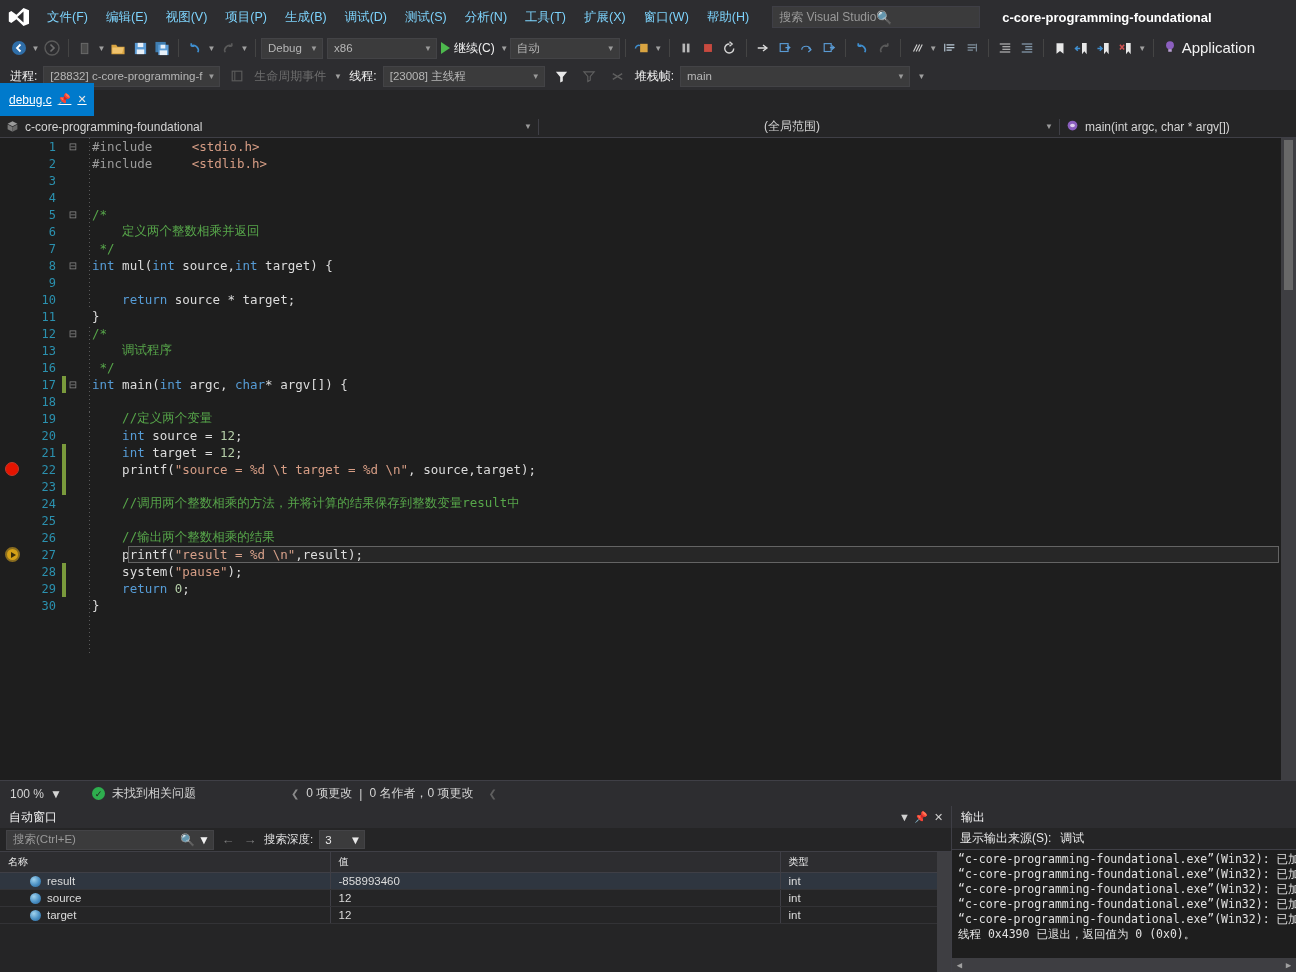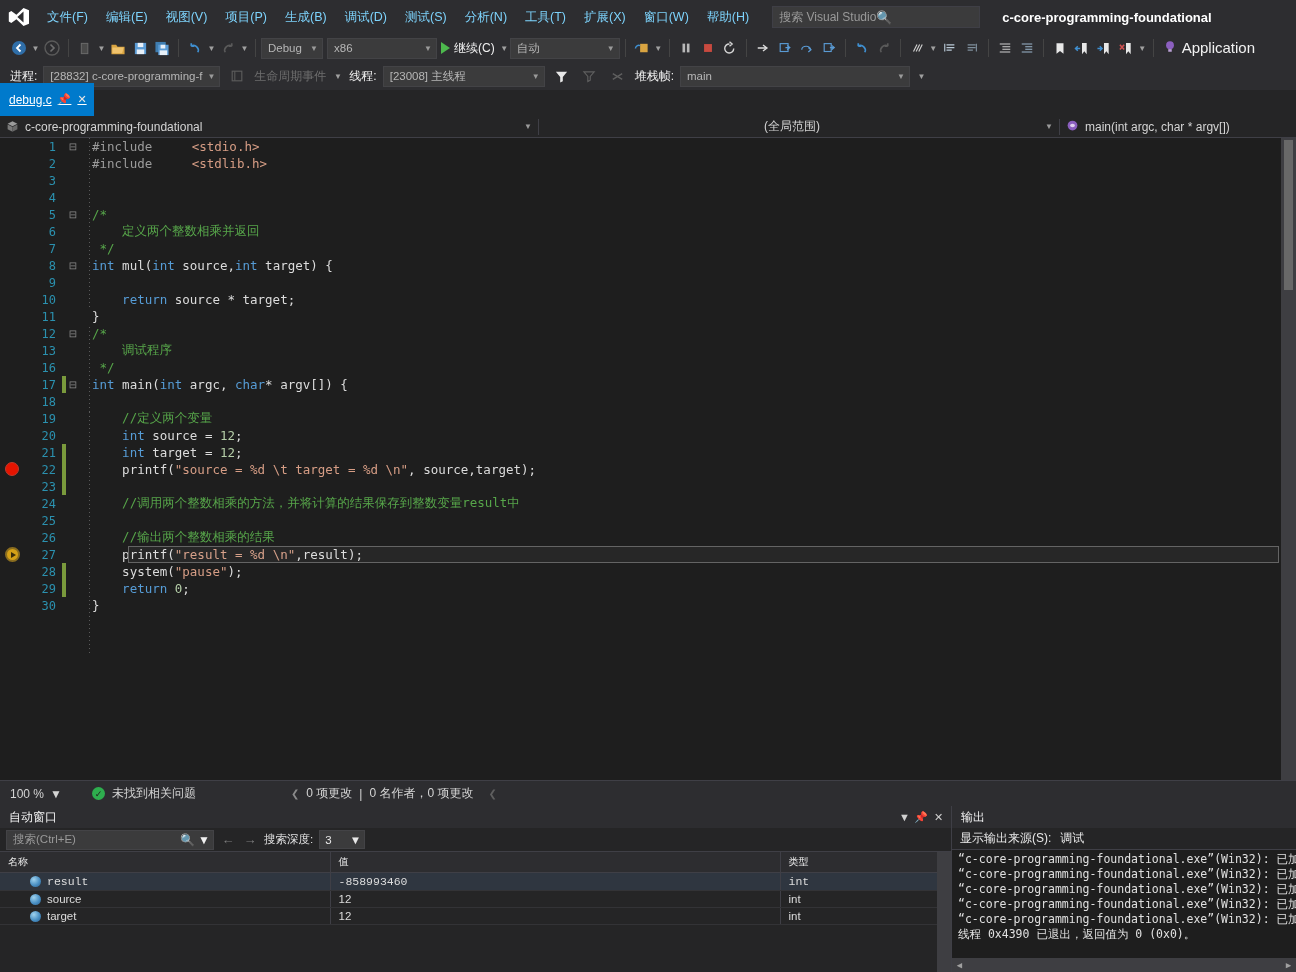--- a/index.html
+++ b/index.html
@@ -122,21 +122,21 @@
   .depth-lbl { font-size: 11.5px; color: #e0e0e0; white-space: nowrap; }
   .depth-combo { width: 46px; height: 19px; background: #3b3b3c; border: 1px solid #434346;
                  display: flex; align-items: center; padding: 0 3px 0 5px; font-size: 11.5px; color: #e8e8e8; }
 
   table.vars { width: 100%; border-collapse: collapse; table-layout: fixed; }
   table.vars th { background: #2d2d30; color: #e8e8e8; font-weight: normal; font-size: 10px;
                   text-align: left; padding: 3px 0 3px 8px; height: 18px; border-right: 1px solid #3f3f46;
                   border-bottom: 1px solid #3f3f46; }
   table.vars td { font-size: 11.5px; color: #dcdcdc; padding: 2px 0 2px 8px; height: 17px;
                   border-right: 1px solid #3f3f46; border-bottom: 1px solid #333336; }
-  table.vars tr.sel td { background: #2f3640; font-family: Liberation Mono, monospace; }
+  table.vars tr.sel td { background: #2f3640; }
   .vname { display: flex; align-items: center; gap: 6px; padding-left: 22px; }
   .vicon { width: 11px; height: 11px; border-radius: 50%;
            background: radial-gradient(circle at 35% 32%, #9fd2ee 0%, #4a90c4 55%, #2a5f8e 100%); flex: 0 0 11px; }
   .vgrid { flex: 1; overflow: hidden; background: #252526; position: relative; }
   .vscroll-s { position: absolute; top: 0; right: 0; width: 14px; bottom: 0; background: #3e3e42; }
 
   .out-src { height: 22px; display: flex; align-items: center; gap: 9px; padding: 0 8px; flex: 0 0 22px;
              font-size: 12px; color: #e8e8e8; background: #252526; border-bottom: 1px solid #3f3f46; }
   .out-body { flex: 1; overflow: hidden; padding: 2px 0 0 6px; background: #1e1e1e;
               font-family: "DejaVu Sans Mono", monospace; font-size: 11.5px; color: #e0e0e0;

